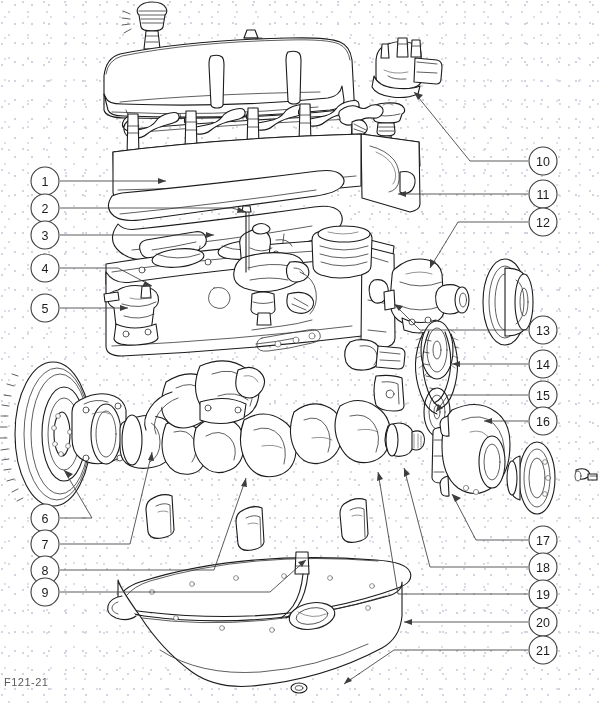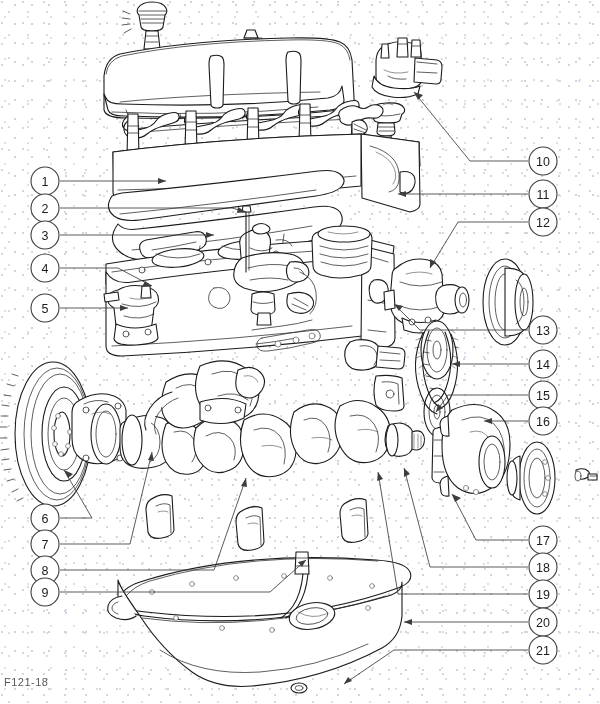--- a/index.html
+++ b/index.html
@@ -607,14 +607,14 @@
           <text x="543" y="622.5" class="bubtx">20</text>
         </g>
         <g>
           <circle cx="543" cy="650" r="14" class="bub"></circle>
           <text x="543" y="650.5" class="bubtx">21</text>
         </g>
       </g>
 
   </svg>
 
-  <div class="caption">F121-18</div>
+  <div class="caption">F121-21</div>
 </div>
 
 </body></html>

